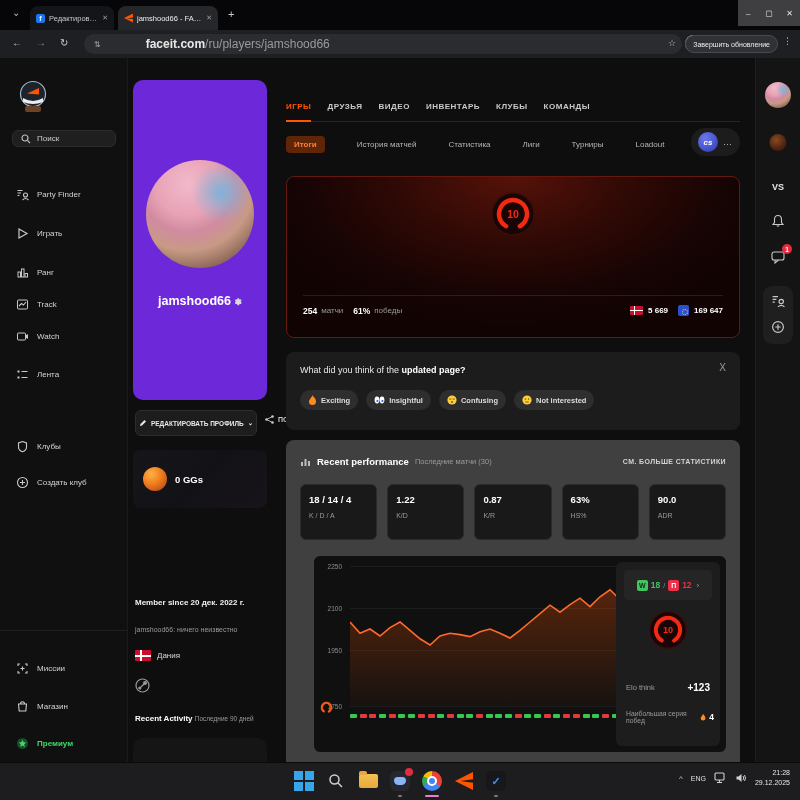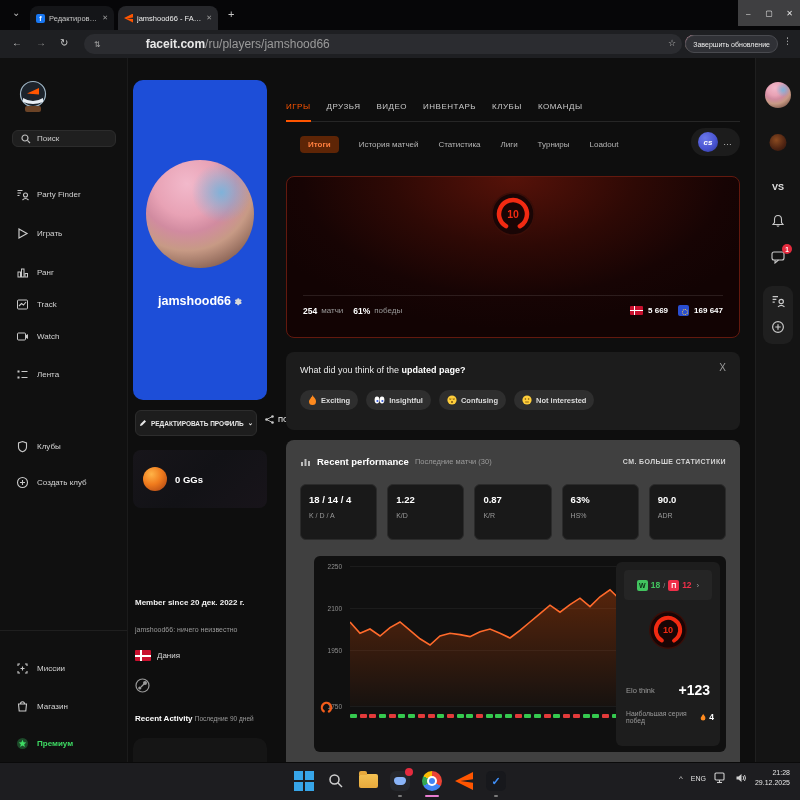--- a/index.html
+++ b/index.html
@@ -43,21 +43,21 @@
   .leftrail { position:absolute; left:0; top:0; width:128px; height:100%; background:#101010; border-right:1px solid #1b1b1b; }
   .logo { position:absolute; left:18px; top:22px; }
   .searchbox { position:absolute; left:12px; top:72px; width:104px; height:17px; background:#1f1f1f; border:1px solid #2c2c2c; border-radius:6px; display:flex; align-items:center; gap:6px; padding:0 8px; color:#cdcdcd; font-size:8px; }
   .navitem { position:absolute; left:16px; display:flex; align-items:center; gap:8px; color:#d4d4d4; font-size:8px; }
   .navitem svg { flex:0 0 auto; }
   .navitem.green { color:#3edc64; font-weight:bold; }
   .rail-div { position:absolute; left:0; right:0; top:572px; height:1px; background:#1f1f1f; }
 
   
   .profilecol { position:absolute; left:133px; top:0; width:134px; height:100%; }
-  .pcard { position:absolute; left:0; top:22px; width:134px; height:320px; background:#1d4ed8; border-radius:10px; }
+  .pcard { position:absolute; left:0; top:22px; width:134px; height:320px; background:#6d28d9; border-radius:10px; }
   .bigavatar { position:absolute; left:13px; top:80px; width:108px; height:108px; border-radius:50%; }
   .uname { position:absolute; left:0; right:0; top:214px; text-align:center; color:#fff; font-weight:bold; font-size:12.5px; }
   .uname .badge { font-size:9px; color:#d9d9d9; }
   .editbtn { position:absolute; left:2px; top:352px; width:122px; height:26px; background:#1d1d1d; border:1px solid #2d2d2d; border-radius:6px; display:flex; align-items:center; justify-content:center; gap:4px; color:#e8e8e8; font-size:6.5px; font-weight:bold; }
   .share { position:absolute; left:265px; top:357px; display:flex; align-items:center; gap:4px; color:#c9c9c9; font-size:7px; font-weight:bold; }
   .ggscard { position:absolute; left:0; top:392px; width:134px; height:58px; border-radius:8px; background:linear-gradient(135deg,#17151a 0%,#121216 50%,#18141a 100%); display:flex; align-items:center; gap:8px; padding:0 10px; }
   .ggsicon { width:24px; height:24px; border-radius:50%; background:radial-gradient(circle at 35% 30%, #ffb347 0%, #f07b1d 45%, #a23c12 100%); }
   .ggscard .t { color:#fff; font-weight:bold; font-size:9.5px; }
   .replaycard { position:absolute; left:0; top:464px; width:134px; height:56px; border-radius:8px; overflow:hidden;
       background:
@@ -75,24 +75,24 @@
   .dkflag:before { content:""; position:absolute; left:4.5px; top:0; width:2px; height:100%; background:#fff; }
   .dkflag:after { content:""; position:absolute; left:0; top:4.5px; width:100%; height:2px; background:#fff; }
   .steamrow { position:absolute; left:2px; top:620px; }
   .recentact { position:absolute; left:2px; top:656px; color:#fff; font-size:8px; font-weight:bold; }
   .recentact .per { color:#9a9a9a; font-weight:normal; font-size:6.5px; }
   .partialcard { position:absolute; left:0; top:680px; width:134px; height:24px; background:#151515; border-radius:10px 10px 0 0; }
 
   
   .maincol { position:absolute; left:280px; top:0; width:468px; height:100%; }
   .ptabs { position:absolute; left:6px; right:8px; top:38px; height:26px; display:flex; gap:16px; border-bottom:1px solid #262626; }
-  .ptab { font-size:8px; font-weight:normal; letter-spacing:.5px; color:#c9c9c9; padding-top:6px; position:relative; }
+  .ptab { font-size:8px; font-weight:bold; letter-spacing:.5px; color:#c9c9c9; padding-top:6px; position:relative; }
   .ptab.active { color:#ff5500; }
   .ptab.active:after { content:""; position:absolute; left:0; right:0; bottom:-1px; height:2px; background:#ff5500; }
-  .subtabs { position:absolute; left:20px; top:74px; height:24px; display:flex; align-items:center; gap:20px; }
+  .subtabs { position:absolute; left:6px; top:74px; height:24px; display:flex; align-items:center; gap:32px; }
   .subtab { font-size:8px; color:#b5b5b5; }
   .subtab.chip { background:#5e2506; color:#ff7f3f; font-weight:bold; border-radius:4px; padding:4px 8px; }
   .gamepill { position:absolute; right:8px; top:70px; height:28px; border-radius:14px; background:#1c1c1c; display:flex; align-items:center; gap:5px; padding:0 7px; }
   .csicon { width:20px; height:20px; border-radius:50%; background:radial-gradient(circle at 35% 30%, #6a77e8 0%, #4a55d2 55%, #2d3697 100%); color:#fff; font-size:8px; font-weight:bold; font-style:italic; display:flex; align-items:center; justify-content:center; }
   .gamedots { color:#bdbdbd; font-size:9px; letter-spacing:1px; }
 
   .elocard { position:absolute; left:6px; right:8px; top:118px; height:162px; border-radius:8px; border:1px solid #63190e;
       background: radial-gradient(60% 95% at 50% 0%, #561209 0%, #2e0905 45%, #170404 78%, #120303 100%); }
   .lvlbadge-wrap { position:absolute; left:50%; transform:translateX(-50%); top:14px; }
   .elonum { position:absolute; left:0; right:0; top:72px; text-align:center; color:#fff; font-weight:bold; font-size:14px; letter-spacing:.5px; }
@@ -138,21 +138,21 @@
   .wbadge,.lbadge { width:11px; height:11px; border-radius:2px; display:flex; align-items:center; justify-content:center; font-size:7px; font-weight:bold; }
   .wbadge { background:#42c45f; color:#0b2d14; }
   .lbadge { background:#ef2f49; color:#fff; }
   .wnum { color:#42c45f; font-weight:bold; font-size:8.5px; }
   .lnum { color:#ef2f49; font-weight:bold; font-size:8.5px; }
   .wlsep { color:#8f8f8f; font-size:7px; }
   .wlmore { color:#9a9a9a; font-size:8px; margin-left:2px; }
   .sidebadge { position:absolute; left:50%; transform:translateX(-50%); top:48px; }
   .elochange { position:absolute; left:10px; right:10px; top:120px; display:flex; justify-content:space-between; align-items:center; }
   .elochange .l { color:#9a9a9a; font-size:7.5px; }
-  .elochange .v { color:#fff; font-weight:bold; font-size:14px; }
+  .elochange .v { color:#fff; font-weight:bold; font-size:10px; }
   .streak { position:absolute; left:10px; right:6px; top:148px; display:flex; align-items:center; gap:3px; }
   .streak .l { color:#9a9a9a; font-size:6.8px; }
   .streak .v { color:#fff; font-weight:bold; font-size:8.5px; }
 
   
   .rightrail { position:absolute; right:0; top:0; width:45px; height:100%; background:#141414; border-left:1px solid #1f1f1f; }
   .rr-avatar { position:absolute; left:50%; transform:translateX(-50%); top:24px; width:26px; height:26px; border-radius:50%; }
   .rr-club { position:absolute; left:50%; transform:translateX(-50%); top:76px; width:17px; height:17px; border-radius:50%; background:radial-gradient(circle at 40% 35%, #8a4a20 0%, #4d2312 60%, #2a140c 100%); }
   .rr-vs { position:absolute; left:0; right:0; top:124px; text-align:center; color:#e2e2e2; font-weight:bold; font-size:9px; }
   .rr-bell { position:absolute; left:50%; transform:translateX(-50%); top:156px; }

